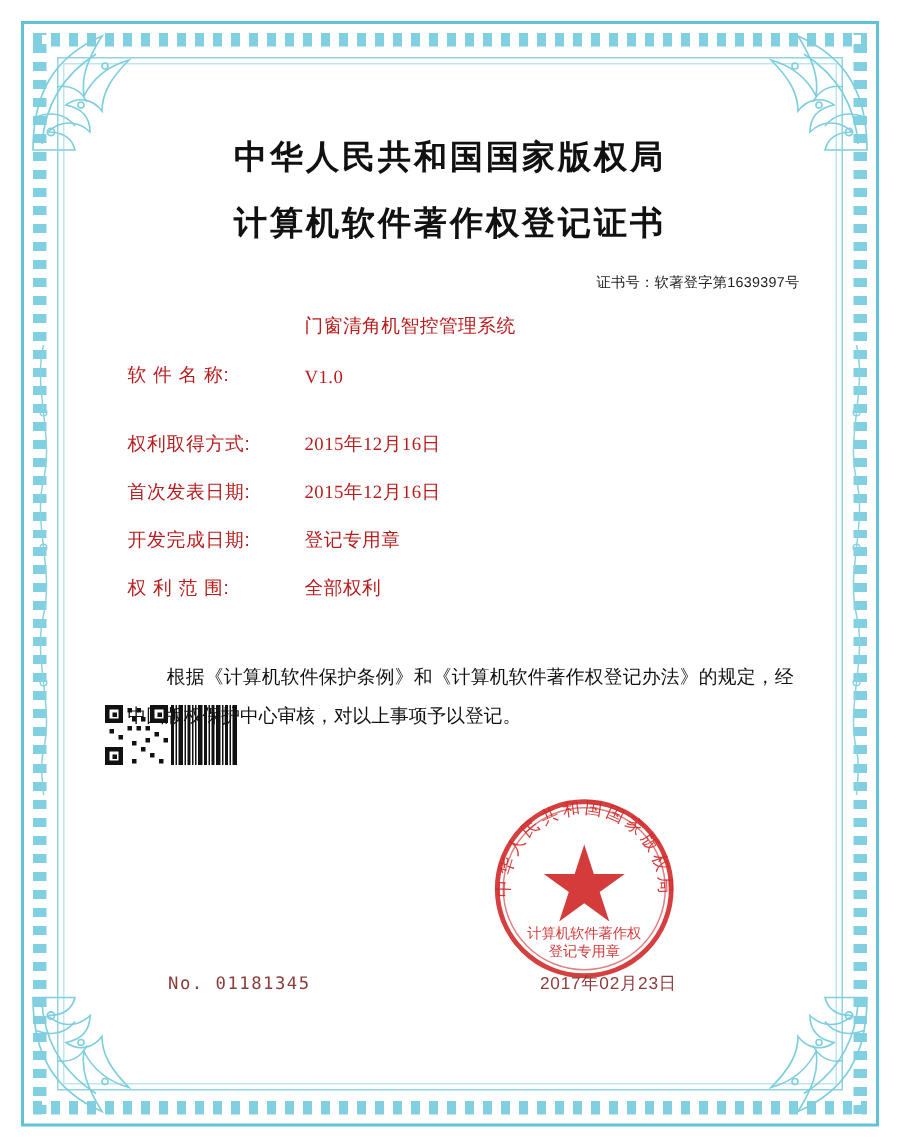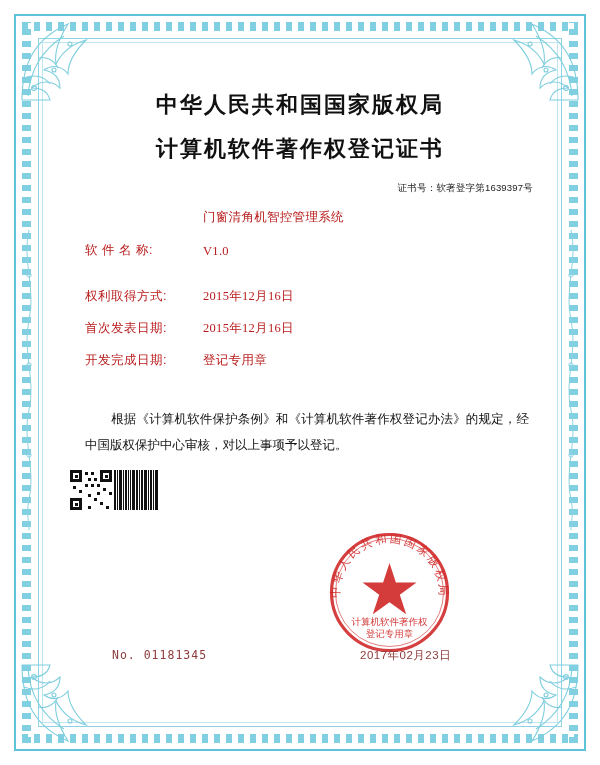--- a/index.html
+++ b/index.html
@@ -318,20 +318,24 @@
       <div class="field-row">
         <div class="field-label">首次发表日期:</div>
         <div class="field-value">2015年12月16日</div>
       </div>
 
       <div class="field-row">
         <div class="field-label">开发完成日期:</div>
         <div class="field-value">登记专用章</div>
       </div>
 
+      <div class="field-row">
+        <div class="field-label">权 利 范 围:</div>
+        <div class="field-value">全部权利</div>
+      </div>
 
       <div class="field-row">
       </div>
 
     </div>
 
     <div class="paragraph">
       <span class="indent"></span><span>根据《计算机软件保护条例》和《计算机软件著作权登记办法》的规定，经中国版权保护中心审核，对以上事项予以登记。</span>
     </div>
 

